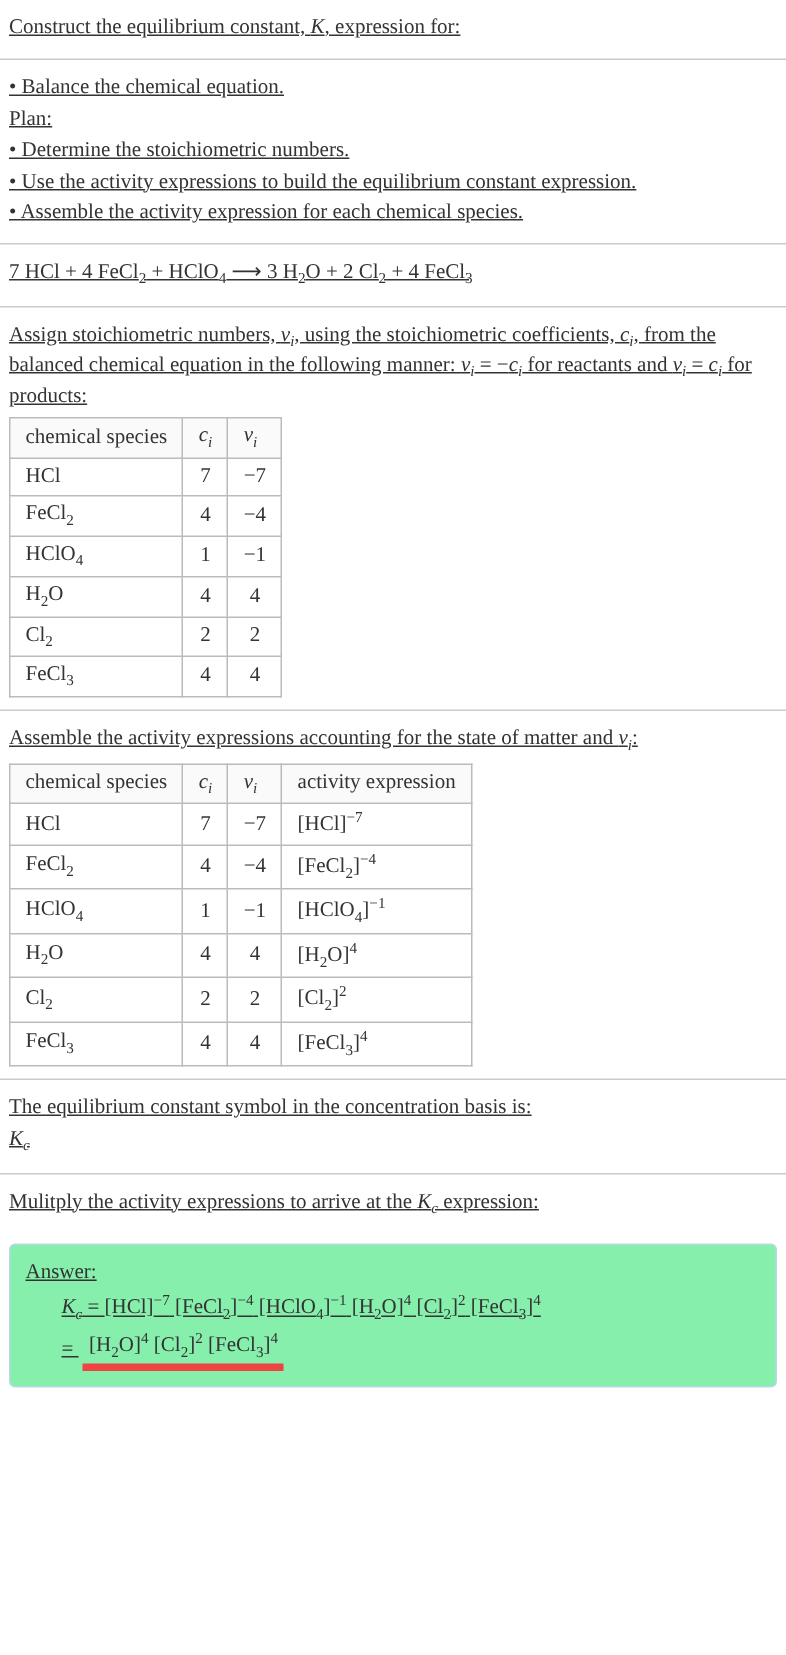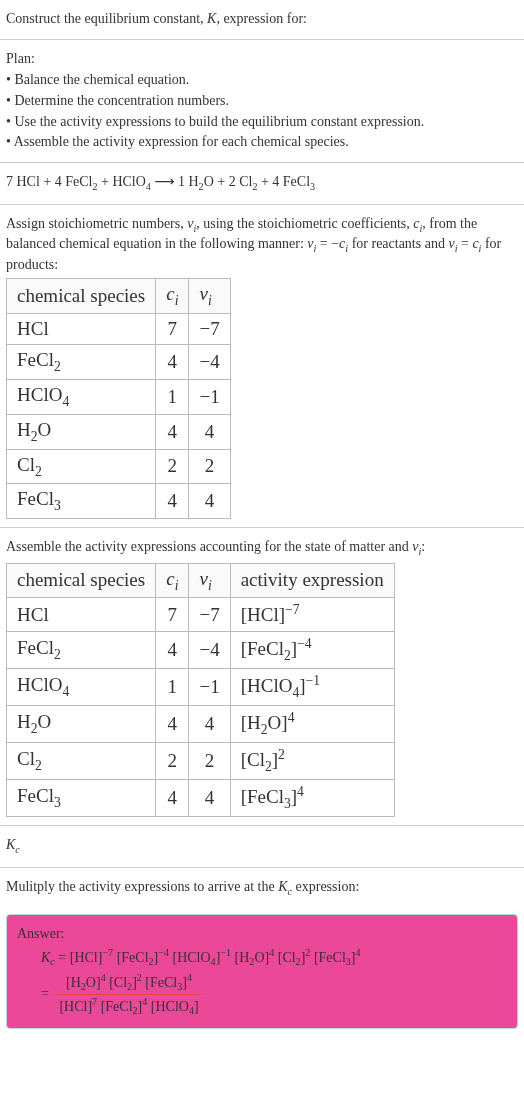--- a/index.html
+++ b/index.html
@@ -9,73 +9,73 @@
     font-size: 14px;
     color: #333;
     width: 524px;
     background: #fff;
   }
   .section {
     padding: 8px 6px;
     border-bottom: 1px solid #ccc;
   }
   .section.answer {
-    background: #ec4899;
+    background: #86efac;
     border: 1px solid #b8d8e8;
     border-radius: 4px;
     margin: 6px;
     padding: 8px 10px;
   }
-  .line { margin: 2px 0; line-height: 1.35; }
+  .line { margin: 2px 0; line-height: 1.35; text-decoration: underline; }
   .sub { font-size: 0.72em; vertical-align: sub; }
   .sup { font-size: 0.72em; vertical-align: super; }
   .it { font-style: italic; }
   table {
     border-collapse: collapse;
     margin-top: 4px;
   }
   th, td {
     border: 1px solid #bbb;
     padding: 4px 10px;
     text-align: left;
     font-weight: normal;
-    font-size: 19px;
+    font-size: 14px;
   }
   th { background: #fafafa; }
   .td-center { text-align: center; }
   .frac {
     display: inline-block;
     vertical-align: middle;
     text-align: center;
     margin: 0 3px;
   }
-  .frac .num { display:block; border-bottom:1px solid #ef4444; padding:0 4px; }
+  .frac .num { display:block; border-bottom:5px solid #ef4444; padding:0 4px; }
   .frac .den { display:block; padding: 0 4px; }
   .indent { padding-left: 24px; }
 </style>
 </head>
 <body>
 
 <div class="section">
   <div class="line">
     <span>Construct the equilibrium constant, </span><span class="it">K</span><span>, expression for:</span>
   </div>
 </div>
 
 <div class="section">
+  <div class="line">• Balance the chemical equation.</div>
   <div class="line">Plan:</div>
-  <div class="line">• Balance the chemical equation.</div>
-  <div class="line">• Determine the concentration numbers.</div>
+  <div class="line">• Determine the stoichiometric numbers.</div>
   <div class="line">• Use the activity expressions to build the equilibrium constant expression.</div>
   <div class="line">• Assemble the activity expression for each chemical species.</div>
 </div>
 
 <div class="section">
   <div class="line">
-    <span>7 HCl + 4 FeCl</span><span class="sub">2</span><span> + HClO</span><span class="sub">4</span><span>  ⟶  </span><span>1 H</span><span class="sub">2</span><span>O + 2 Cl</span><span class="sub">2</span><span> + 4 FeCl</span><span class="sub">3</span>
+    <span>7 HCl + 4 FeCl</span><span class="sub">2</span><span> + HClO</span><span class="sub">4</span><span>  ⟶  </span><span>3 H</span><span class="sub">2</span><span>O + 2 Cl</span><span class="sub">2</span><span> + 4 FeCl</span><span class="sub">3</span>
   </div>
 </div>
 
 <div class="section">
   <div class="line">
     <span>Assign stoichiometric numbers, </span><span class="it">ν</span><span class="sub it">i</span><span>, using the stoichiometric coefficients, </span><span class="it">c</span><span class="sub it">i</span><span>, from the balanced chemical equation in the following manner: </span><span class="it">ν</span><span class="sub it">i</span><span> = −</span><span class="it">c</span><span class="sub it">i</span><span> for reactants and </span><span class="it">ν</span><span class="sub it">i</span><span> = </span><span class="it">c</span><span class="sub it">i</span><span> for products:</span>
   </div>
   <table>
     <tbody>
         <tr>
@@ -167,38 +167,36 @@
           <td>FeCl<span class="sub">3</span></td>
           <td class="td-center">4</td>
           <td class="td-center">4</td>
           <td>[FeCl<span class="sub">3</span>]<span class="sup">4</span></td>
         </tr>
       </tbody>
   </table>
 </div>
 
 <div class="section">
+  <div class="line">The equilibrium constant symbol in the concentration basis is:</div>
   <div class="line"><span class="it">K</span><span class="sub it">c</span></div>
 </div>
 
 <div class="section" style="border-bottom:none">
   <div class="line">
     <span>Mulitply the activity expressions to arrive at the </span><span class="it">K</span><span class="sub it">c</span><span> expression:</span>
   </div>
 </div>
 
 <div class="section answer">
   <div class="line">Answer:</div>
   <div class="line indent">
     <span class="it">K</span><span class="sub it">c</span><span> = </span><span>[HCl]</span><span class="sup">−7</span><span> [FeCl</span><span class="sub">2</span><span>]</span><span class="sup">−4</span><span> [HClO</span><span class="sub">4</span><span>]</span><span class="sup">−1</span><span> [H</span><span class="sub">2</span><span>O]</span><span class="sup">4</span><span> [Cl</span><span class="sub">2</span><span>]</span><span class="sup">2</span><span> [FeCl</span><span class="sub">3</span><span>]</span><span class="sup">4</span>
   </div>
   <div class="line indent">
     <span>= </span>
     <span class="frac">
       <span class="num">
         <span>[H</span><span class="sub">2</span><span>O]</span><span class="sup">4</span><span> [Cl</span><span class="sub">2</span><span>]</span><span class="sup">2</span><span> [FeCl</span><span class="sub">3</span><span>]</span><span class="sup">4</span>
       </span>
-      <span class="den">
-        <span>[HCl]</span><span class="sup">7</span><span> [FeCl</span><span class="sub">2</span><span>]</span><span class="sup">4</span><span> [HClO</span><span class="sub">4</span><span>]</span>
-      </span>
     </span>
   </div>
 </div>
 
 </body></html>

